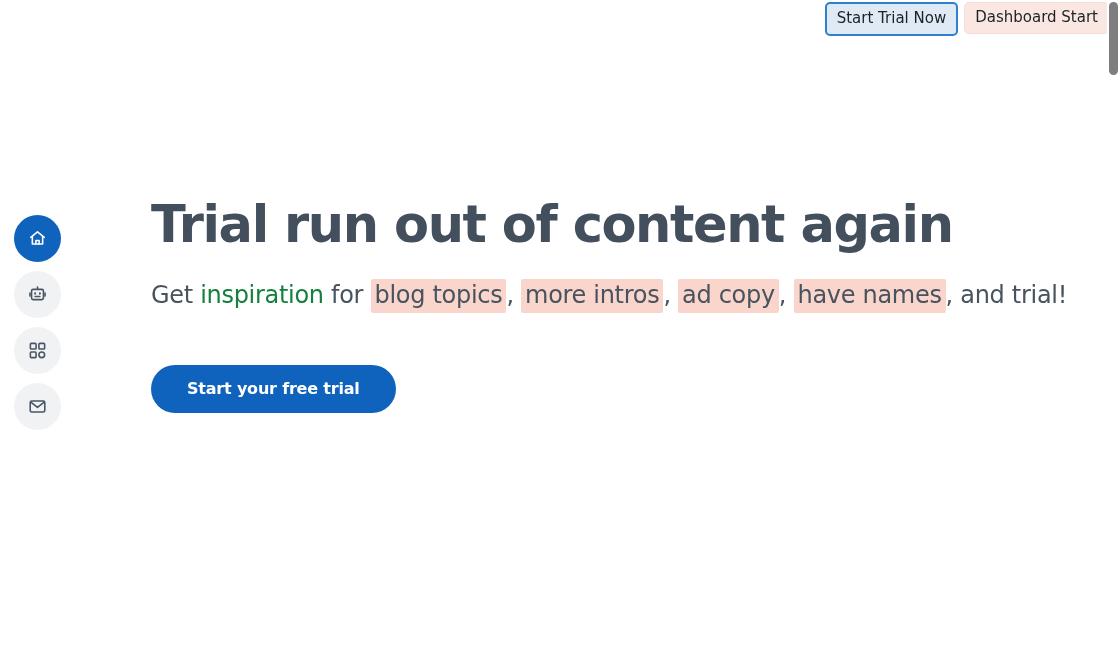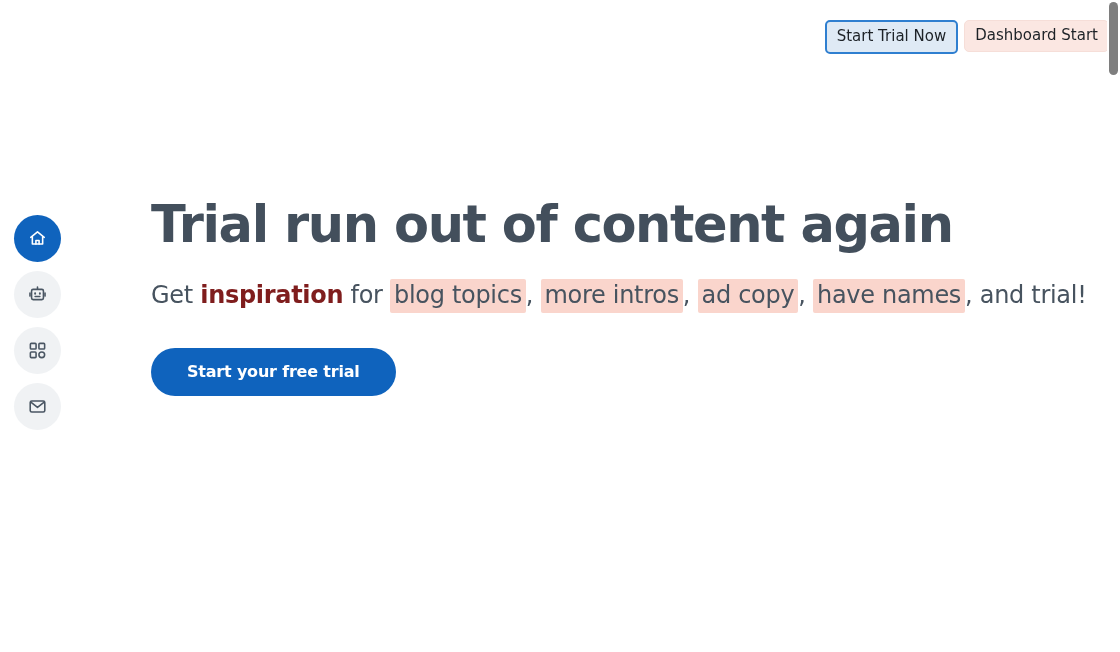--- a/index.html
+++ b/index.html
@@ -15,21 +15,21 @@
   #page {
     position: relative;
     width: 1120px;
     height: 652px;
     background: #ffffff;
   }
 
   
   .top-actions {
     position: absolute;
-    top: 20px;
+    top: 2px;
     right: 11px;
     display: flex;
     align-items: flex-start;
     gap: 6px;
     z-index: 40;
   }
   .chip {
     font-family: "DejaVu Sans", sans-serif;
     font-size: 15px;
     line-height: 1;
@@ -115,30 +115,30 @@
 
   .subhead {
     margin-top: 26px;
     font-family: "DejaVu Sans", sans-serif;
     font-size: 24px;
     color: #47535f;
     line-height: 1.35;
     white-space: nowrap;
     letter-spacing: -0.3px;
   }
-  .subhead b { font-weight: bold; color: #7f1d1d; }
+  .subhead b { font-weight: normal; color: #15803d; }
   .hl {
     background: #fad5cc;
     padding: 2px 4px 4px 4px;
     border-radius: 2px;
   }
 
   .cta {
     display: inline-block;
-    margin-top: 36px;
+    margin-top: 53px;
     background: #0f63bd;
     color: #ffffff;
     font-family: "DejaVu Sans", sans-serif;
     font-size: 16px;
     font-weight: bold;
     letter-spacing: -0.2px;
     padding: 14px 36px 15px 36px;
     border: none;
     border-radius: 999px;
     cursor: pointer;

